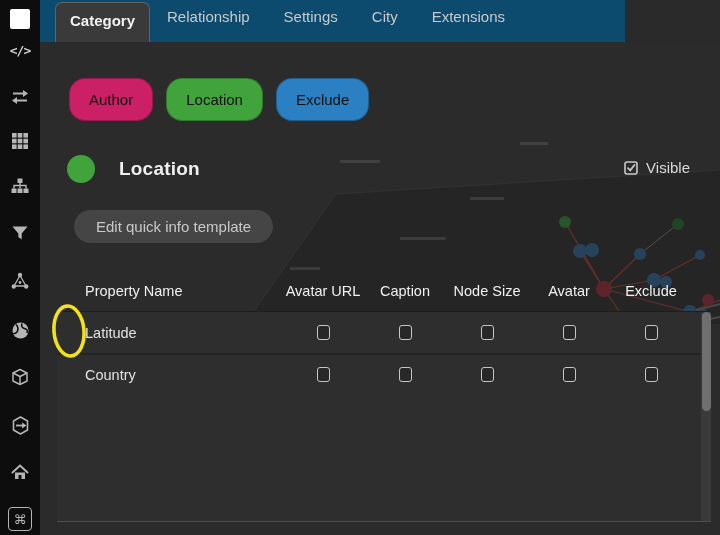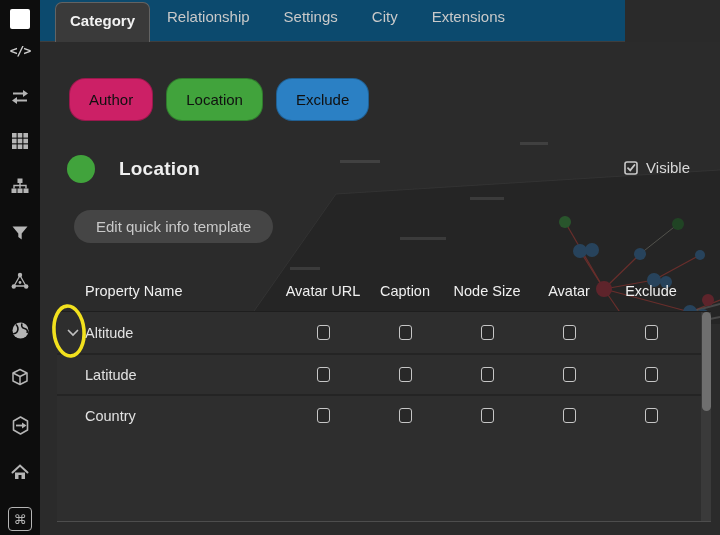--- a/index.html
+++ b/index.html
@@ -246,43 +246,20 @@
       <div class="thead">
         <div class="th first">Property Name</div>
         <div class="th">Avatar URL</div>
         <div class="th">Caption</div>
         <div class="th">Node Size</div>
         <div class="th">Avatar</div>
         <div class="th">Exclude</div>
       </div>
       <div class="tbody">
 
-        <div class="trow">
-          <div class="row-label">Altitude</div>
-          <span class="chev">
-            <svg width="12" height="8" viewBox="0 0 12 8">
-                <path d="M1.5 1.5L6 6l4.5-4.5" stroke="#c0c0c0" stroke-width="1.7" fill="none" stroke-linecap="round"></path>
-              </svg>
-          </span>
-          <div class="cbcell">
-              <div class="cb"></div>
-            </div>
-          <div class="cbcell">
-              <div class="cb"></div>
-            </div>
-          <div class="cbcell">
-              <div class="cb"></div>
-            </div>
-          <div class="cbcell">
-              <div class="cb"></div>
-            </div>
-          <div class="cbcell">
-              <div class="cb"></div>
-            </div>
-        </div>
 
 
         <div class="trow">
           <div class="row-label">Latitude</div>
           <div class="cbcell">
               <div class="cb"></div>
             </div>
           <div class="cbcell">
               <div class="cb"></div>
             </div>

